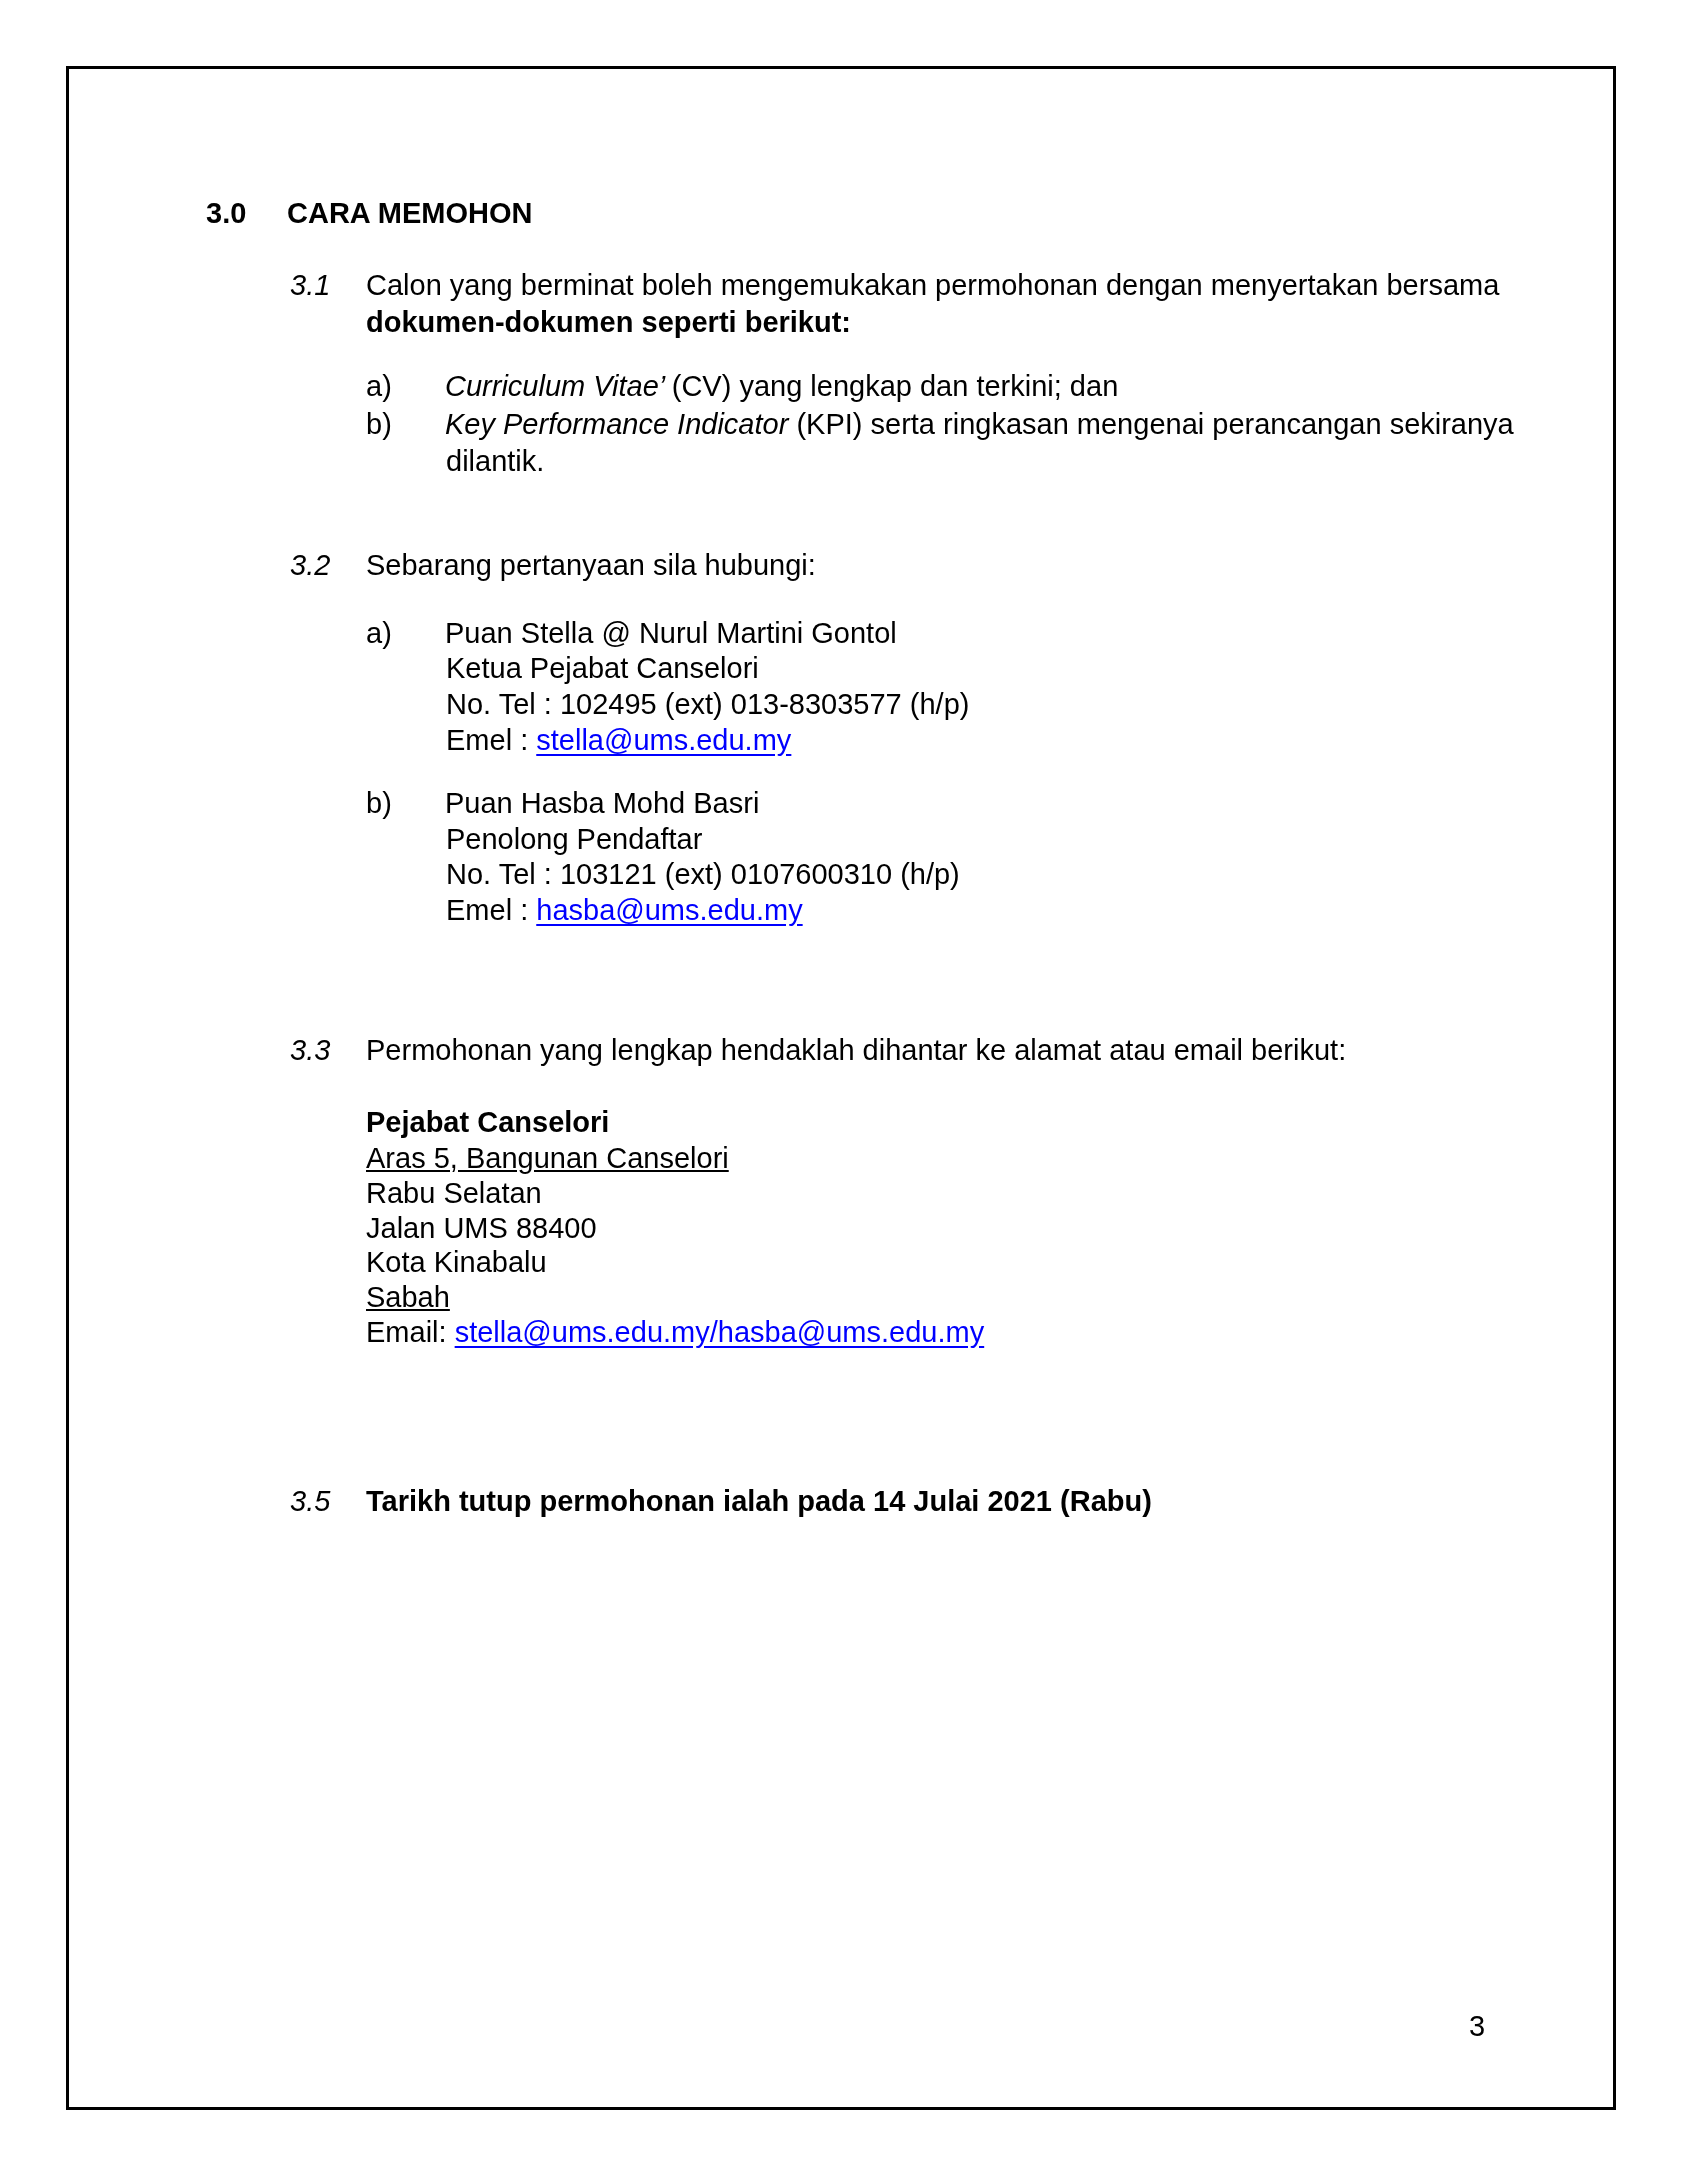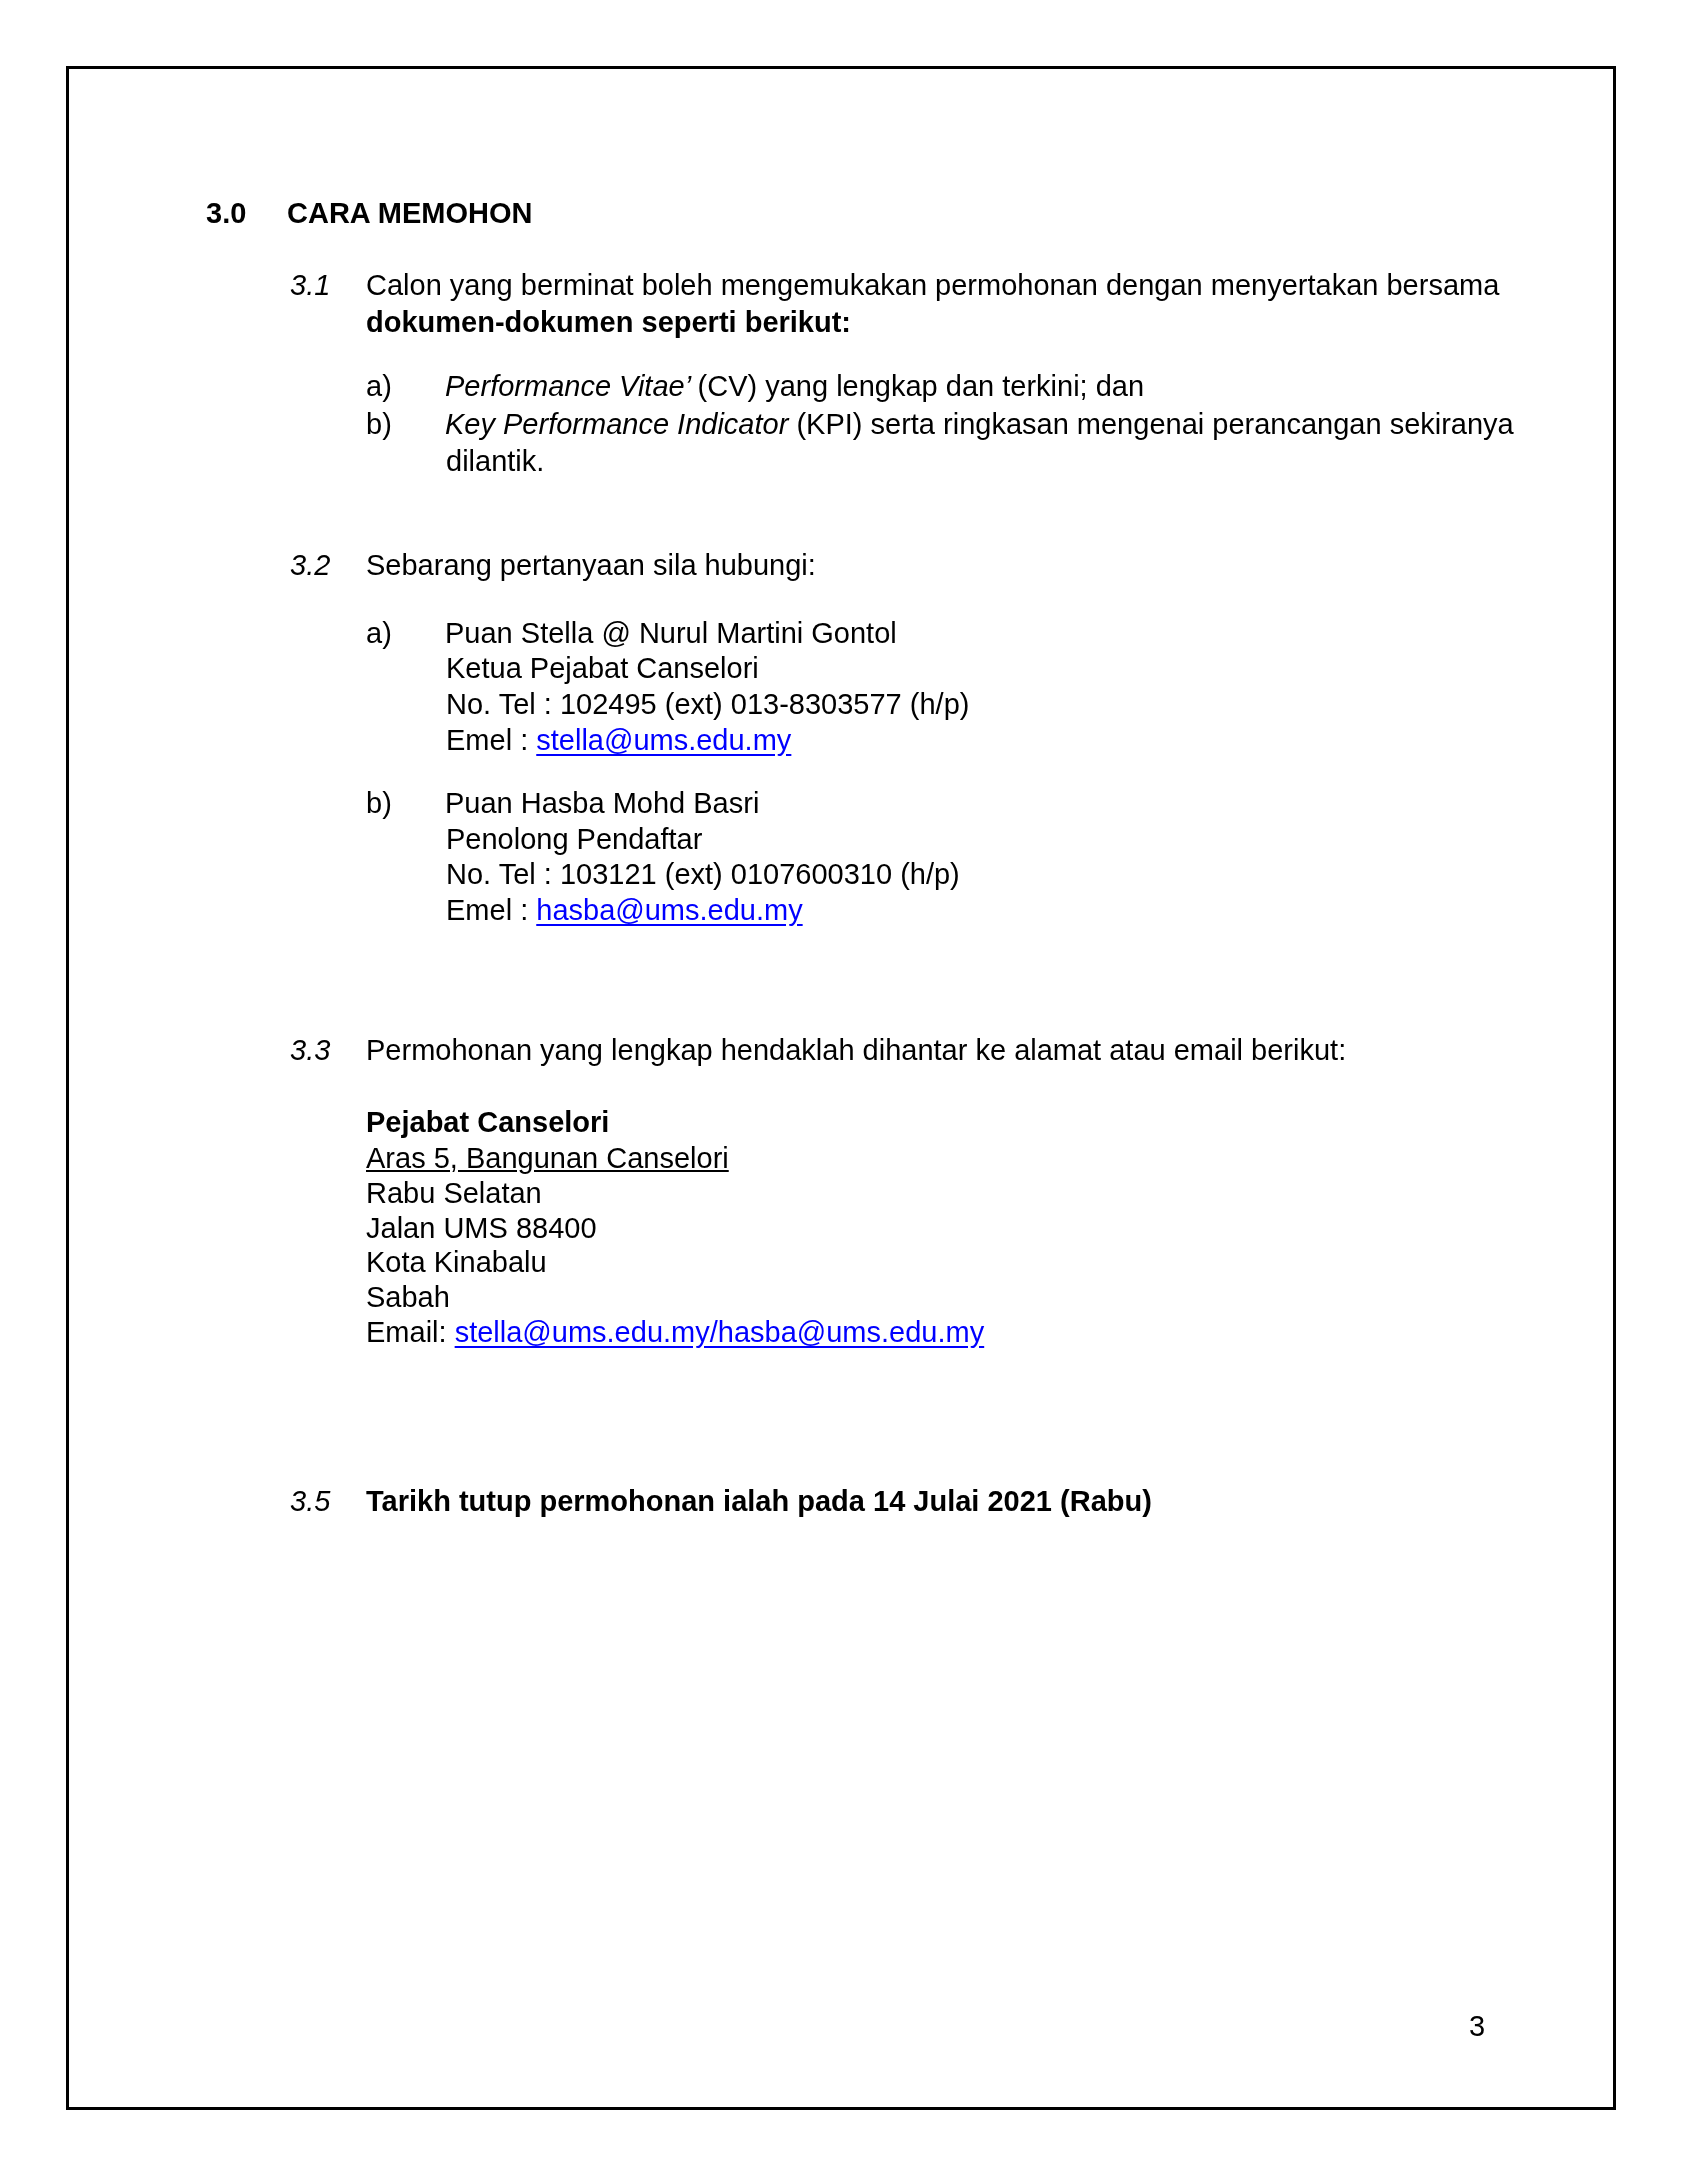--- a/index.html
+++ b/index.html
@@ -71,21 +71,21 @@
   <div class="row b" style="left:206px; top:195px;">
     <span class="num-h">3.0</span><span>CARA MEMOHON</span>
   </div>
 
   <div class="row" style="left:290px; top:267px;">
     <span class="num">3.1</span><span>Calon yang berminat boleh mengemukakan permohonan dengan menyertakan bersama</span>
   </div>
   <div class="row" style="left:366px; top:304px;font-weight:bold;">dokumen-dokumen seperti berikut:</div>
 
   <div class="row" style="left:366px; top:368px;">
-    <span class="label">a)</span><span class="i">Performance Vitae’ </span><span>(CV) yang lengkap dan terkini; dan</span>
+    <span class="label">a)</span><span class="i">Curriculum Vitae’ </span><span>(CV) yang lengkap dan terkini; dan</span>
   </div>
 
   <div class="row" style="left:366px; top:406px;">
     <span class="label">b)</span><span class="i">Key Performance Indicator </span><span>(KPI) serta ringkasan mengenai perancangan sekiranya</span>
   </div>
   <div class="row" style="left:446px; top:443px;">dilantik.</div>
 
   <div class="row" style="left:290px; top:547px;">
     <span class="num">3.2</span><span>Sebarang pertanyaan sila hubungi:</span>
   </div>
@@ -110,21 +110,21 @@
 
   <div class="row" style="left:290px; top:1032px;">
     <span class="num">3.3</span><span>Permohonan yang lengkap hendaklah dihantar ke alamat atau email berikut:</span>
   </div>
 
   <div class="row b" style="left:366px; top:1104px;">Pejabat Canselori</div>
   <div class="row" style="left:366px; top:1140px;text-decoration:underline;">Aras 5, Bangunan Canselori</div>
   <div class="row" style="left:366px; top:1175px;">Rabu Selatan</div>
   <div class="row" style="left:366px; top:1210px;">Jalan UMS 88400</div>
   <div class="row" style="left:366px; top:1244px;">Kota Kinabalu</div>
-  <div class="row" style="left:366px; top:1279px;">Sabah</div>
+  <div class="row" style="left:366px; top:1279px;text-decoration:underline;">Sabah</div>
   <div class="row" style="left:366px; top:1314px;">
     <span>Email: </span><a class="doc-link">stella@ums.edu.my/hasba@ums.edu.my</a>
   </div>
 
 
   <div class="row" style="left:290px; top:1483px;">
     <span class="num">3.5</span><span class="b">Tarikh tutup permohonan ialah pada </span><span class="b u">14 Julai 2021 (Rabu)</span>
   </div>
 
   <div class="row" style="left:1469px; top:2008px;">3</div>

